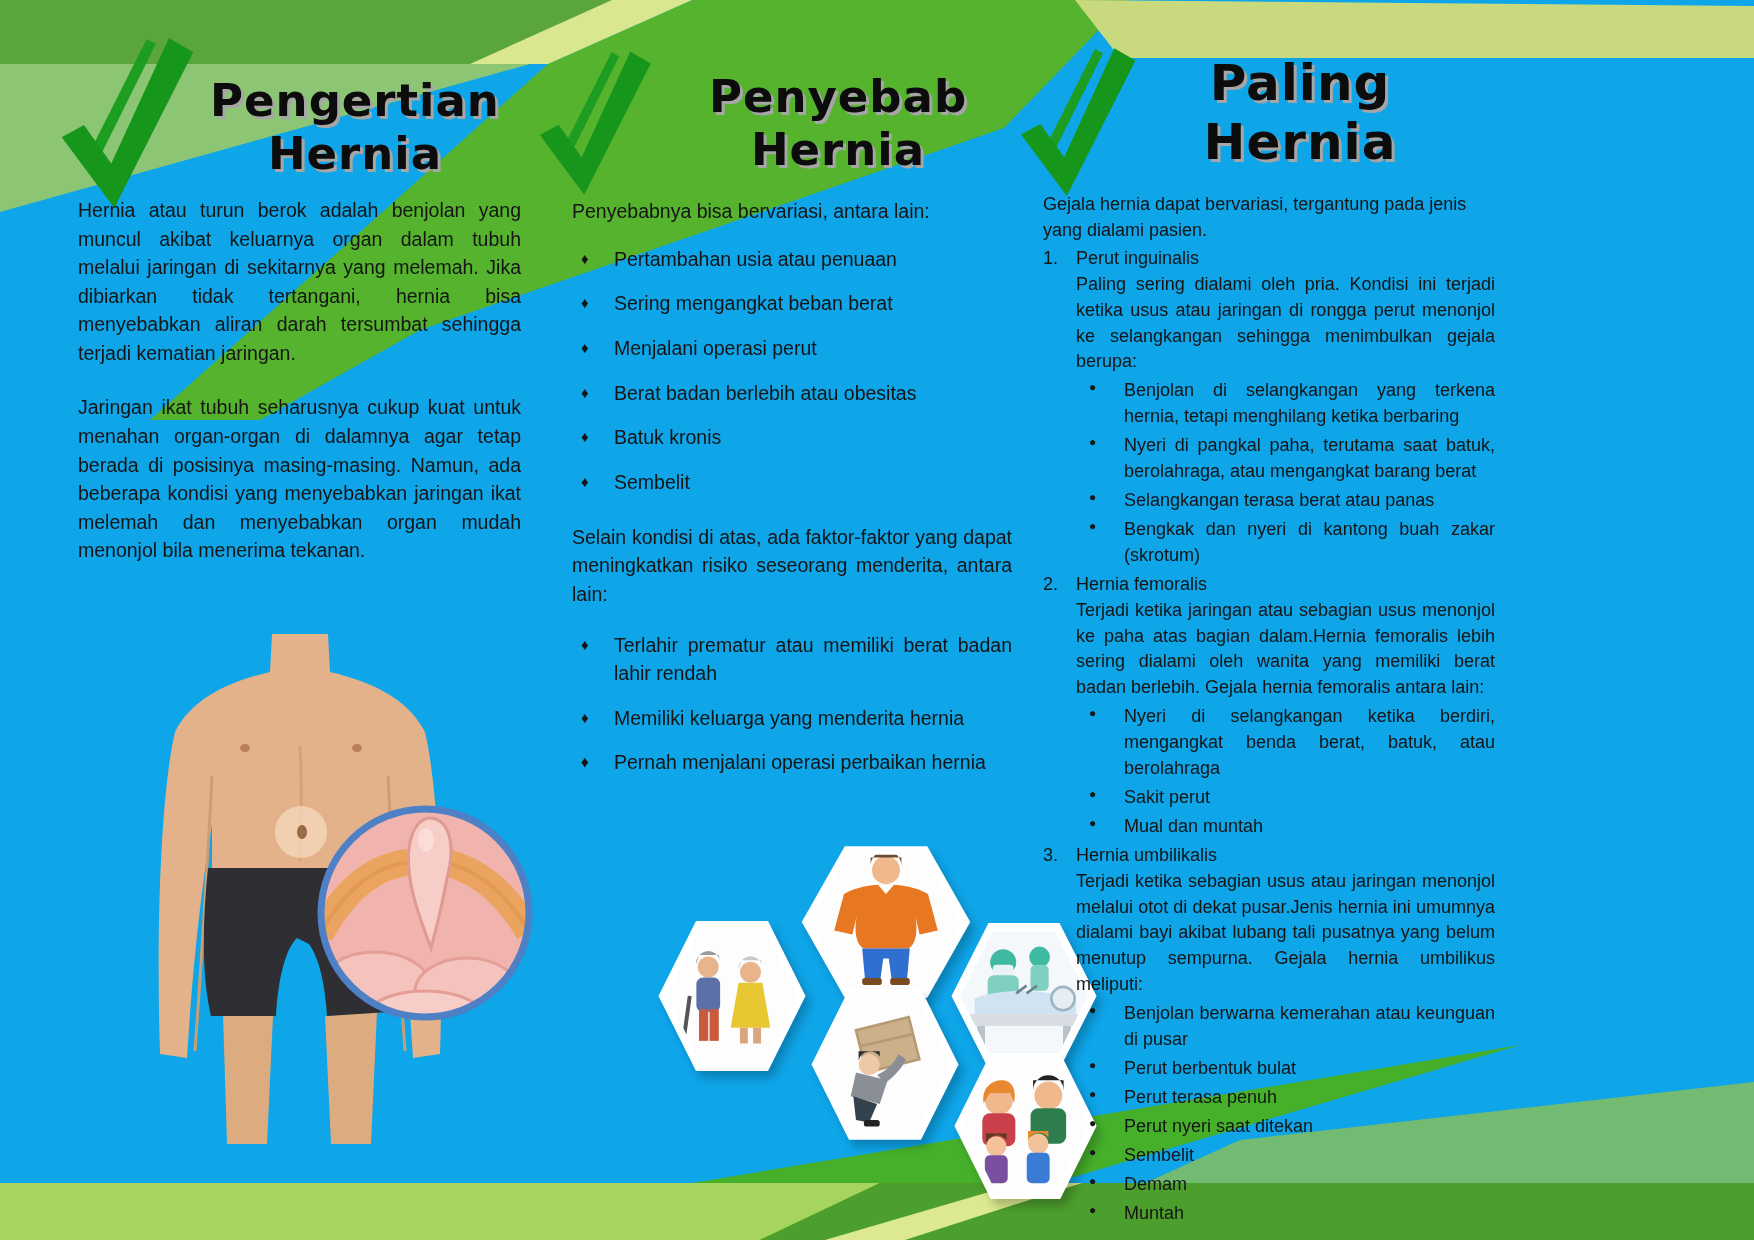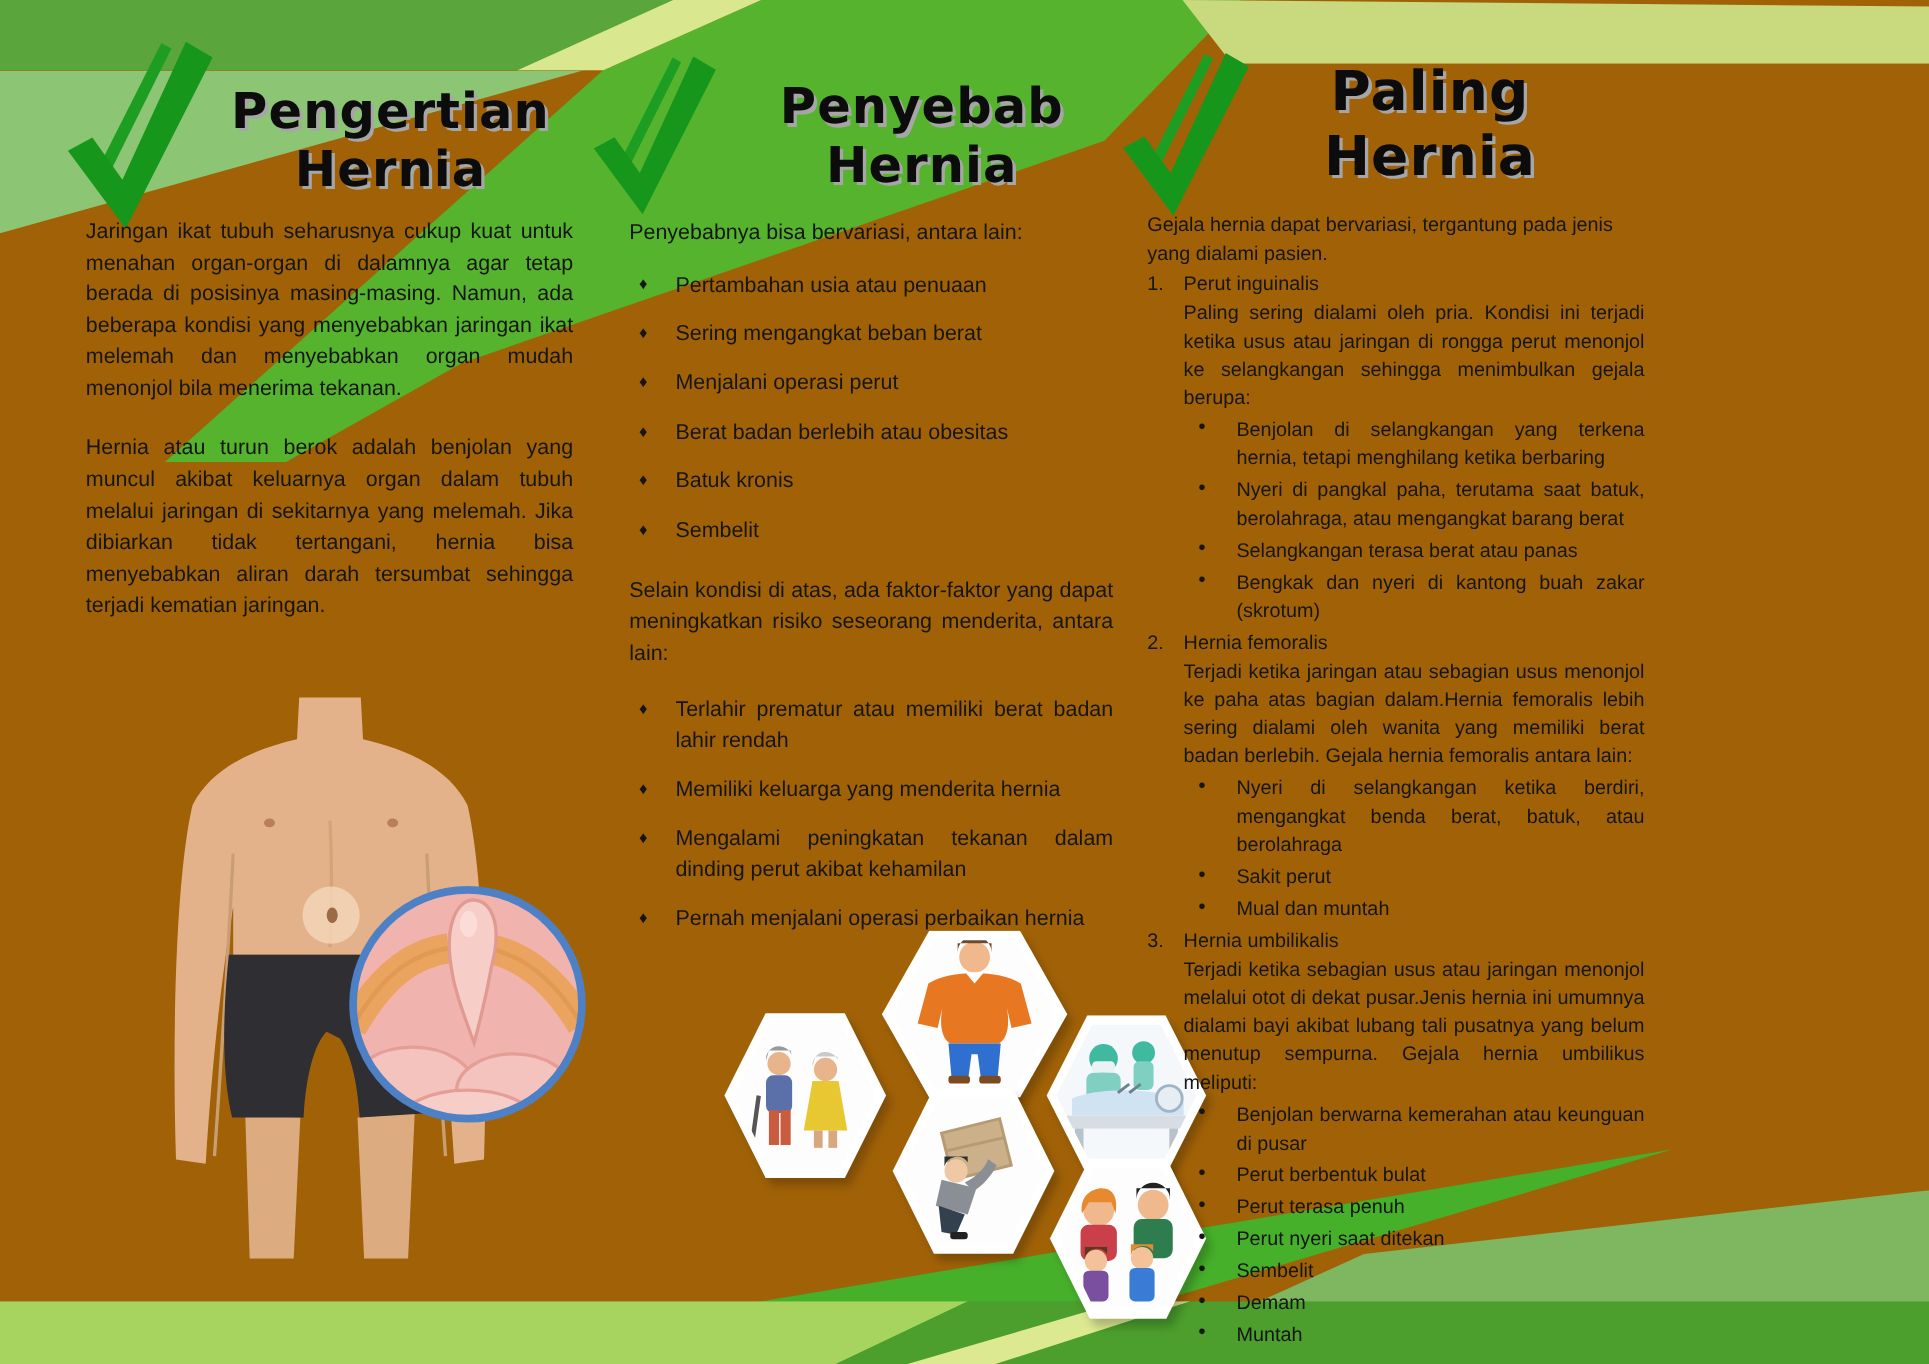--- a/index.html
+++ b/index.html
@@ -1,16 +1,16 @@
 <!DOCTYPE html>
 <html><head>
 <meta charset="utf-8">
 <style>
   html,body{margin:0;padding:0;background:#e8e8e8;}
-  .page{position:relative;width:1754px;height:1240px;background:#a16207;overflow:hidden;
+  .page{position:relative;width:1754px;height:1240px;background:#0ea5e9;overflow:hidden;
         font-family:"Liberation Sans",sans-serif;color:#151515;}
   
   .deco{position:absolute;left:0;width:1754px;pointer-events:none;}
   .deco.top{top:0;height:420px;z-index:0;}
   .deco.bottom{top:1030px;height:210px;z-index:0;}
   .shape{position:absolute;inset:0;}
   .s-a{background:#5aa53c;clip-path:polygon(0px 0px,648px 0px,530px 64px,0px 64px);}
   .s-b{background:#8cc674;clip-path:polygon(0px 64px,530px 64px,0px 212px);}
   .s-c{background:#55b32e;clip-path:polygon(692px 0px,1128px 0px,1004px 128px,420px 330px,260px 420px,150px 420px,548px 64px);}
   .s-pale{background:#d9e88f;clip-path:polygon(612px 0px,692px 0px,548px 64px,470px 64px);}
@@ -104,22 +104,22 @@
   <div class="col-title hd2">
     <div>Penyebab</div>
     <div>Hernia</div>
   </div>
   <div class="col-title hd3">
     <div>Paling</div>
     <div>Hernia</div>
   </div>
 
   <div class="colbody col1">
+    <p class="just">Hernia atau turun berok adalah benjolan yang muncul akibat keluarnya organ dalam tubuh melalui jaringan di sekitarnya yang melemah. Jika dibiarkan tidak tertangani, hernia bisa menyebabkan aliran darah tersumbat sehingga terjadi kematian jaringan.</p>
     <p class="just">Jaringan ikat tubuh seharusnya cukup kuat untuk menahan organ-organ di dalamnya agar tetap berada di posisinya masing-masing. Namun, ada beberapa kondisi yang menyebabkan jaringan ikat melemah dan menyebabkan organ mudah menonjol bila menerima tekanan.</p>
-    <p class="just">Hernia atau turun berok adalah benjolan yang muncul akibat keluarnya organ dalam tubuh melalui jaringan di sekitarnya yang melemah. Jika dibiarkan tidak tertangani, hernia bisa menyebabkan aliran darah tersumbat sehingga terjadi kematian jaringan.</p>
   </div>
 
   <svg class="torso" viewBox="0 0 470 520">
     <defs>
         <clipPath id="hcirc">
           <circle cx="330" cy="287" r="104"></circle>
         </clipPath>
       </defs>
     <path d="M177,8 L233,8 L235,46 C270,54 312,70 330,106 C344,165 349,300 345,428 L318,432 C312,336 303,258 293,198 L293,242 L117,242 L117,198 C107,258 98,336 92,432 L65,428 C61,300 66,165 80,106 C98,70 140,54 175,46 Z" fill="#e3b28a"></path>
     <path d="M117,150 C112,250 106,340 100,425" stroke="#c99e74" stroke-width="3" fill="none"></path>
@@ -155,21 +155,21 @@
       <li><span class="blt">♦</span><span>Sering mengangkat beban berat</span></li>
       <li><span class="blt">♦</span><span>Menjalani operasi perut</span></li>
       <li><span class="blt">♦</span><span>Berat badan berlebih atau obesitas</span></li>
       <li><span class="blt">♦</span><span>Batuk kronis</span></li>
       <li><span class="blt">♦</span><span>Sembelit</span></li>
     </ul>
     <p class="just riskintro">Selain kondisi di atas, ada faktor-faktor yang dapat meningkatkan risiko seseorang menderita, antara lain:</p>
     <ul class="causes">
       <li class="just"><span class="blt">♦</span><span>Terlahir prematur atau memiliki berat badan lahir rendah</span></li>
       <li class="just"><span class="blt">♦</span><span>Memiliki keluarga yang menderita hernia</span></li>
-      <li class="just"><span class="blt">♦</span><span>Mengalami peningkatan tekanan dalam dinding perut akibat kehamilan</span></li>
+      <li class="just"><span class="blt">♦</span></li>
       <li class="just"><span class="blt">♦</span><span>Pernah menjalani operasi perbaikan hernia</span></li>
     </ul>
   </div>
 
   <div class="hexes">
     <div class="hexwrap hx-elderly">
       <div class="hex">
           <div class="hex-in">
         <svg viewBox="0 0 100 100">
           <rect x="0" y="0" width="100" height="100" fill="#fdfdfd"></rect>

